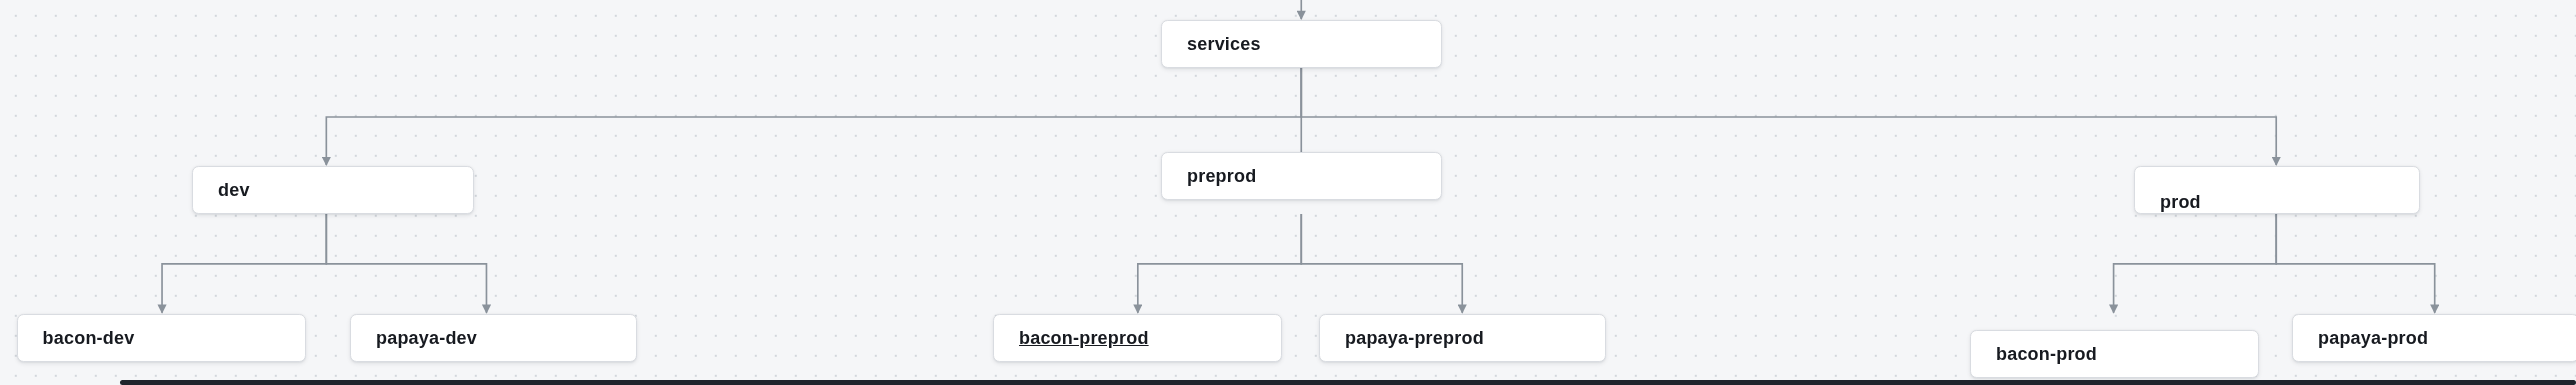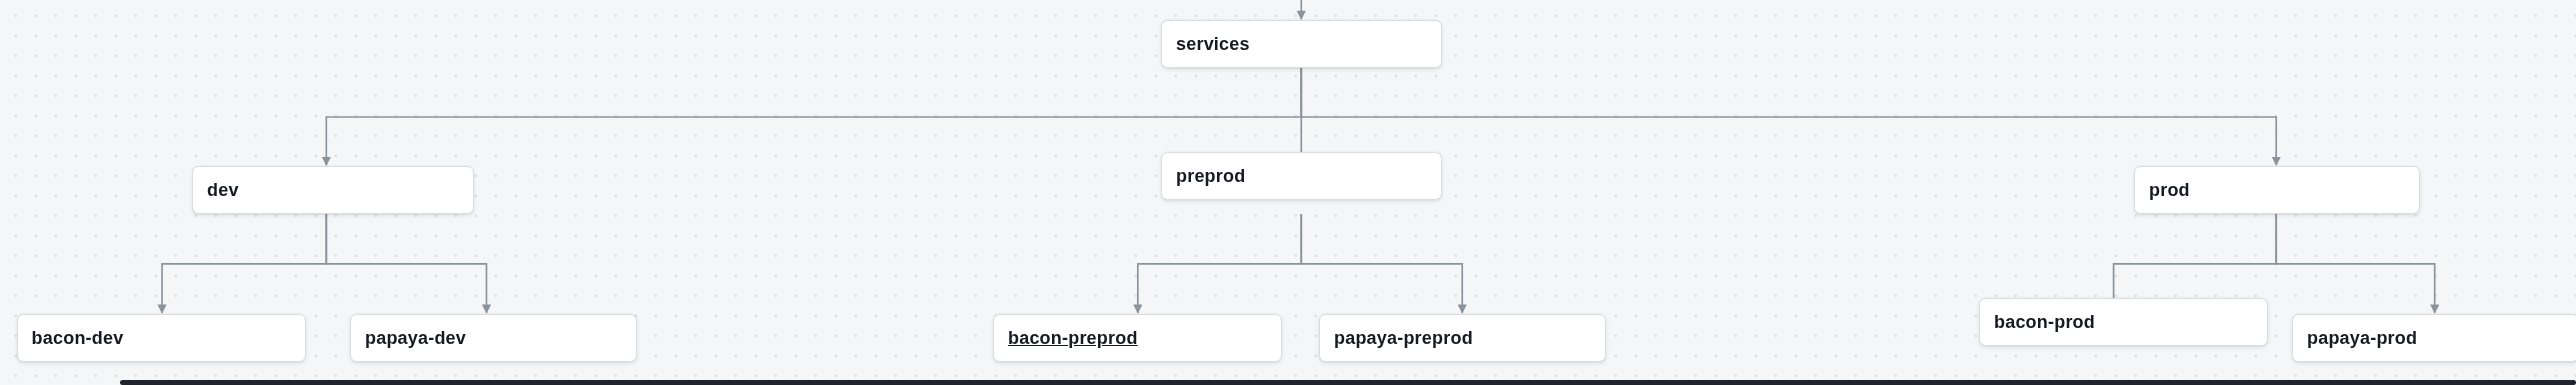--- a/index.html
+++ b/index.html
@@ -34,21 +34,21 @@
   }
   .tree-node{
     position:absolute;
     box-sizing:border-box;
     background:var(--node-bg);
     border:0.8px solid var(--node-border);
     border-radius:6.6px;
     box-shadow:0 1.7px 4.2px rgba(15,23,42,0.08), 0 0.8px 1.7px rgba(15,23,42,0.05);
     display:flex;
     align-items:center;
-    padding-left:14px;
+    padding-left:25px;
     font-size:18px;
     font-weight:700;
     color:var(--node-text);
     letter-spacing:0.2px;
     cursor:pointer;
     white-space:nowrap;
   }
   .hscrollbar{
     position:absolute;
     bottom:0;
@@ -84,36 +84,36 @@
   <div id="nodes-layer">
       <div class="tree-node" style="left: 1161px; top: 20px; width: 281px; height: 48px;">
         <span>services</span>
       </div>
       <div class="tree-node" style="left: 184px; top: 166px; width: 282px; height: 48px; margin-left: 8px;">
         <span>dev</span>
       </div>
       <div class="tree-node" style="left: 1161px; top: 152px; width: 281px; height: 48px;">
         <span>preprod</span>
       </div>
-      <div class="tree-node" style="left: 2134px; top: 166px; width: 286px; height: 48px;">
+      <div class="tree-node" style="left: 2134px; top: 166px; width: 286px; height: 48px; align-items: flex-end;">
         <span>prod</span>
       </div>
       <div class="tree-node" style="left: 16.6px; top: 314px; width: 289px; height: 48px;">
         <span>bacon-dev</span>
       </div>
       <div class="tree-node" style="left: 342px; top: 314px; width: 287px; height: 48px; margin-left: 8px;">
         <span>papaya-dev</span>
       </div>
       <div class="tree-node" style="left: 993px; top: 314px; width: 289px; height: 48px; text-decoration: underline;">
         <span>bacon-preprod</span>
       </div>
       <div class="tree-node" style="left: 1319px; top: 314px; width: 287px; height: 48px;">
         <span>papaya-preprod</span>
       </div>
-      <div class="tree-node" style="left: 1970px; top: 298px; width: 289px; height: 48px; margin-left: 9px;">
+      <div class="tree-node" style="left: 1970px; top: 330px; width: 289px; height: 48px;">
         <span>bacon-prod</span>
       </div>
       <div class="tree-node" style="left: 2292px; top: 314px; width: 287px; height: 48px;">
         <span>papaya-prod</span>
       </div>
     </div>
 
   <div id="hscrollbar" class="hscrollbar" style="left: 120px; width: 2456px; height: 5px;"></div>
 
 </div>

